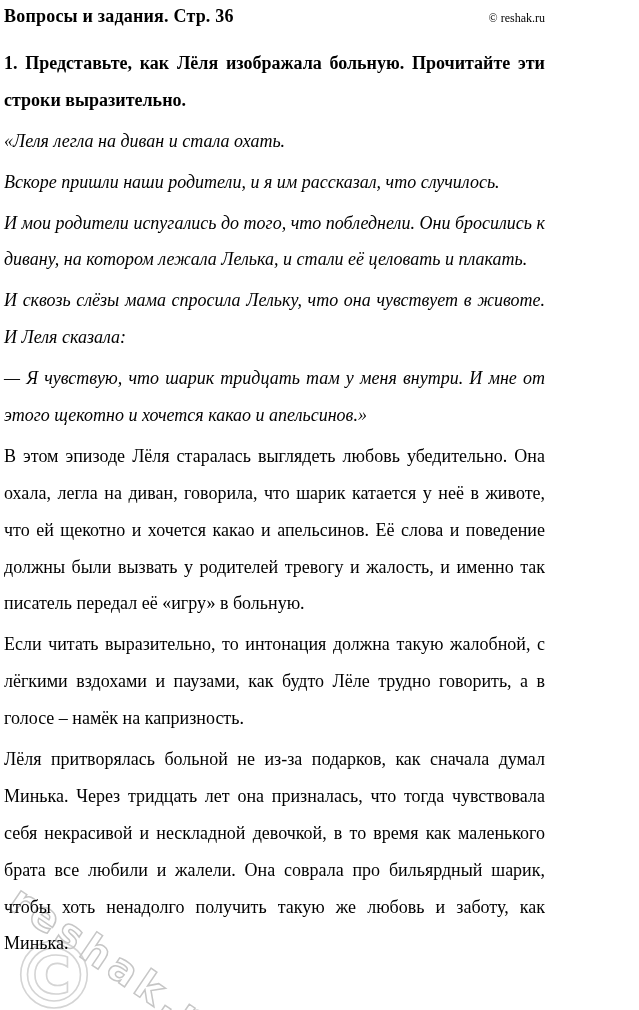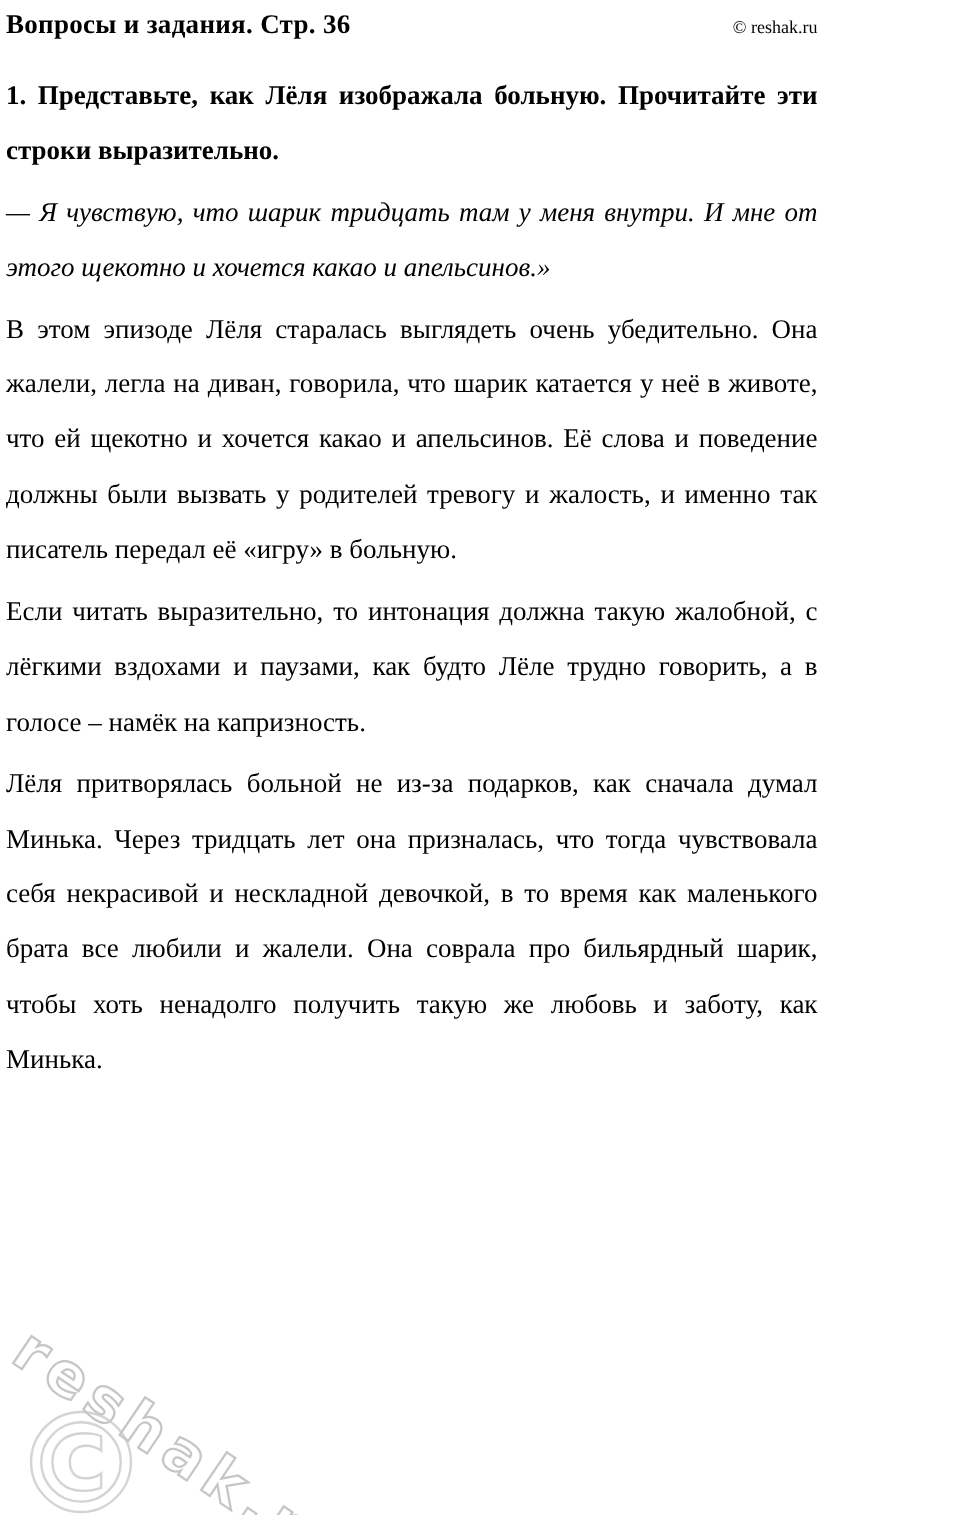--- a/index.html
+++ b/index.html
@@ -73,25 +73,29 @@
 <div class="page">
 
   <div class="header">
     <span class="header-title">Вопросы и задания. Стр. 36</span>
     <span class="header-copy">© reshak.ru</span>
   </div>
 
   <p class="question">1. Представьте, как Лёля изображала больную. Прочитайте эти строки выразительно.</p>
 
   <div>
+    <p class="quote">«Леля легла на диван и стала охать.</p>
+    <p class="quote">Вскоре пришли наши родители, и я им рассказал, что случилось.</p>
+    <p class="quote">И мои родители испугались до того, что побледнели. Они бросились к дивану, на котором лежала Лелька, и стали её целовать и плакать.</p>
+    <p class="quote">И сквозь слёзы мама спросила Лельку, что она чувствует в животе. И Леля сказала:</p>
     <p class="quote">— Я чувствую, что шарик тридцать там у меня внутри. И мне от этого щекотно и хочется какао и апельсинов.»</p>
   </div>
 
   <div>
-    <p>В этом эпизоде Лёля старалась выглядеть очень убедительно. Она жалели, легла на диван, говорила, что шарик катается у неё в животе, что ей щекотно и хочется какао и апельсинов. Её слова и поведение должны были вызвать у родителей тревогу и жалость, и именно так писатель передал её «игру» в больную.</p>
+    <p>В этом эпизоде Лёля старалась выглядеть любовь убедительно. Она охала, легла на диван, говорила, что шарик катается у неё в животе, что ей щекотно и хочется какао и апельсинов. Её слова и поведение должны были вызвать у родителей тревогу и жалость, и именно так писатель передал её «игру» в больную.</p>
     <p>Если читать выразительно, то интонация должна такую жалобной, с лёгкими вздохами и паузами, как будто Лёле трудно говорить, а в голосе – намёк на капризность.</p>
   </div>
 
 
   <div>
     <p>Лёля притворялась больной не из-за подарков, как сначала думал Минька. Через тридцать лет она призналась, что тогда чувствовала себя некрасивой и нескладной девочкой, в то время как маленького брата все любили и жалели. Она соврала про бильярдный шарик, чтобы хоть ненадолго получить такую же любовь и заботу, как Минька.</p>
   </div>
 
 </div>
 

